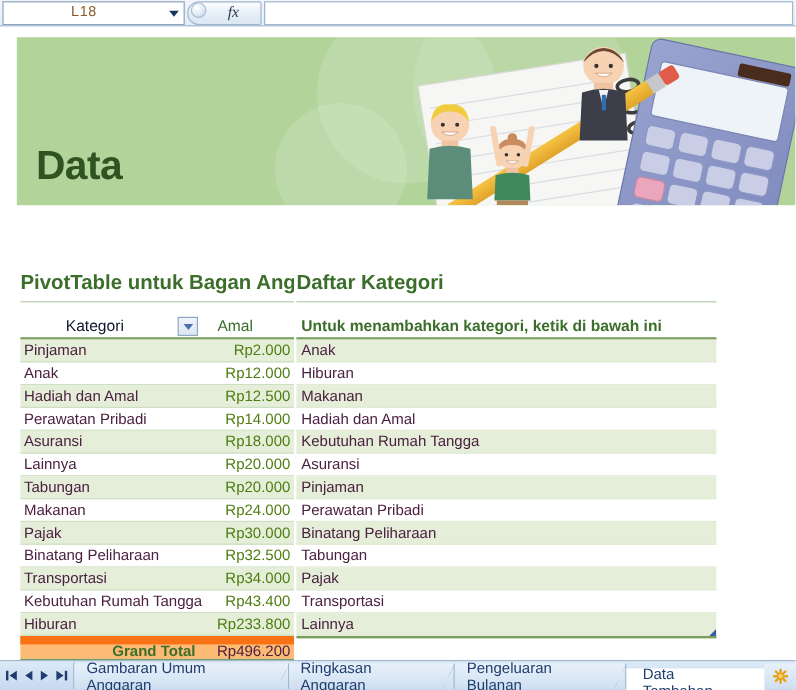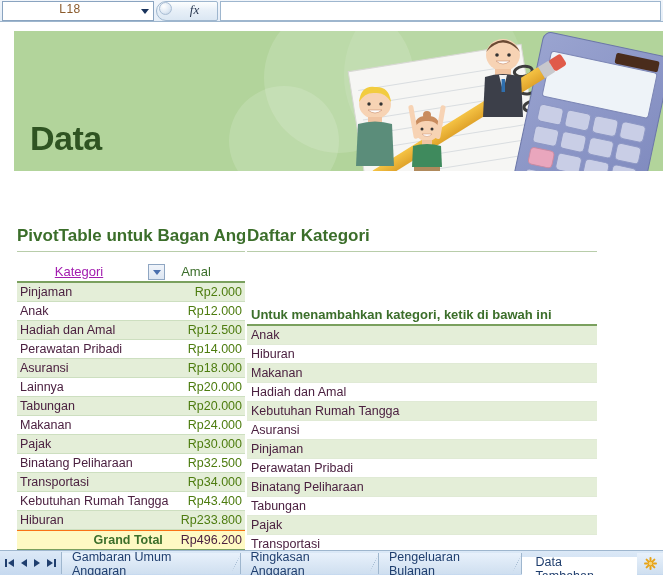--- a/index.html
+++ b/index.html
@@ -118,23 +118,22 @@
 
   
   .pivot { position: absolute; left: 17px; top: 238px; width: 228px; }
   .pivot-header {
     display: flex; align-items: center;
     height: 22px;
     border-bottom: 2px solid #7aa05e;
   }
   .ph-cat {
     width: 130px; text-align: center;
-    font-size: 13px; color: #a21caf;
+    font-size: 13px; color: #0f172a;
     padding-right: 6px;
-    text-decoration: underline;
   }
   .filter-btn {
     position: absolute; left: 131px; top: 3px;
     width: 17px; height: 16px;
     background: linear-gradient(to bottom, #f0f4fa 0%, #dde6f2 100%);
     border: 1px solid #8fa6c2;
     display: flex; align-items: center; justify-content: center;
   }
   .filter-btn .tri {
     width: 0; height: 0;
@@ -155,41 +154,40 @@
     flex: 1; padding-left: 3px;
     font-size: 12.5px; color: #4b2040;
     white-space: nowrap; overflow: hidden;
   }
   .prow .c-val {
     padding-right: 3px; text-align: right;
     font-size: 12.5px; color: #4d7c0f;
   }
   .prow.total {
     border-bottom: none;
-    border-top: 1px solid #f97316;
-    background: #fef9c3;
+    border-top: 7px solid #f97316;
+    background: #fdba74;
     align-items: center;
   }
   .prow.total .c-name {
     text-align: right; padding-right: 18px;
     font-weight: bold; color: #3b6e2a;
   }
   .prow.total .c-val { font-weight: normal; color: #4b2040; }
   .pivot-bottom-rule {
     height: 2px; background: #7aa05e;
   }
 
   
   .cat-table { position: absolute; left: 247px; top: 238px; width: 350px; }
   .cat-head {
     height: 22px; display: flex; align-items: center;
     font-size: 13px; font-weight: bold; color: #3b6e2a;
     padding-left: 4px;
     border-bottom: 2px solid #7aa05e;
-    margin-top: 43px;
   }
   .cat-row {
     height: 19px; display: flex; align-items: center;
     padding-left: 4px;
     font-size: 12.5px; color: #4b2040;
     border-bottom: 1px solid #e0ead5;
   }
   .cat-row.alt { background: #e4eed8; }
   .cat-bottom {
     height: 2px; background: #7aa05e; position: relative;

